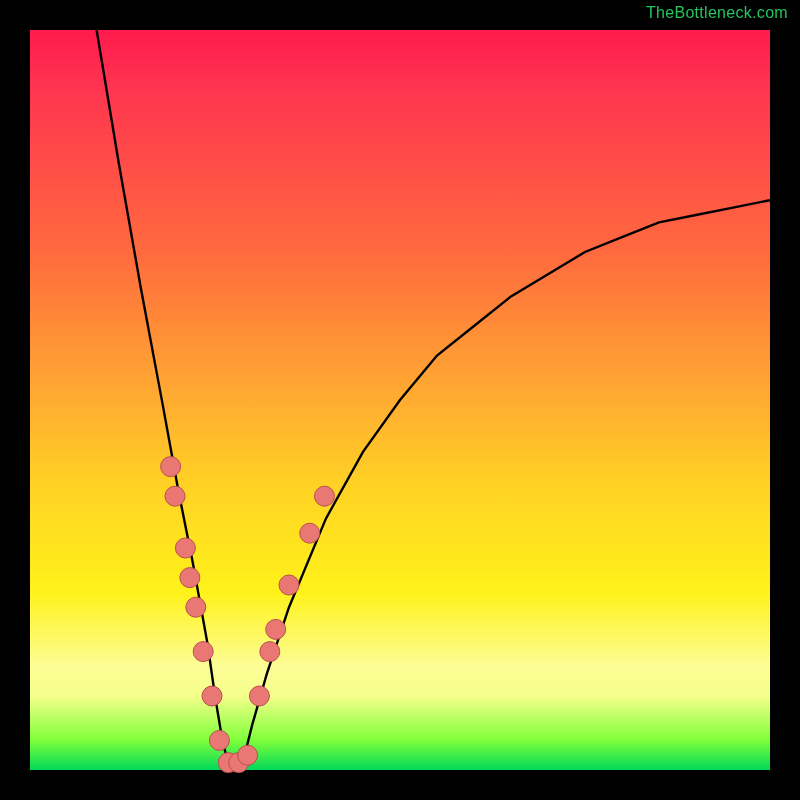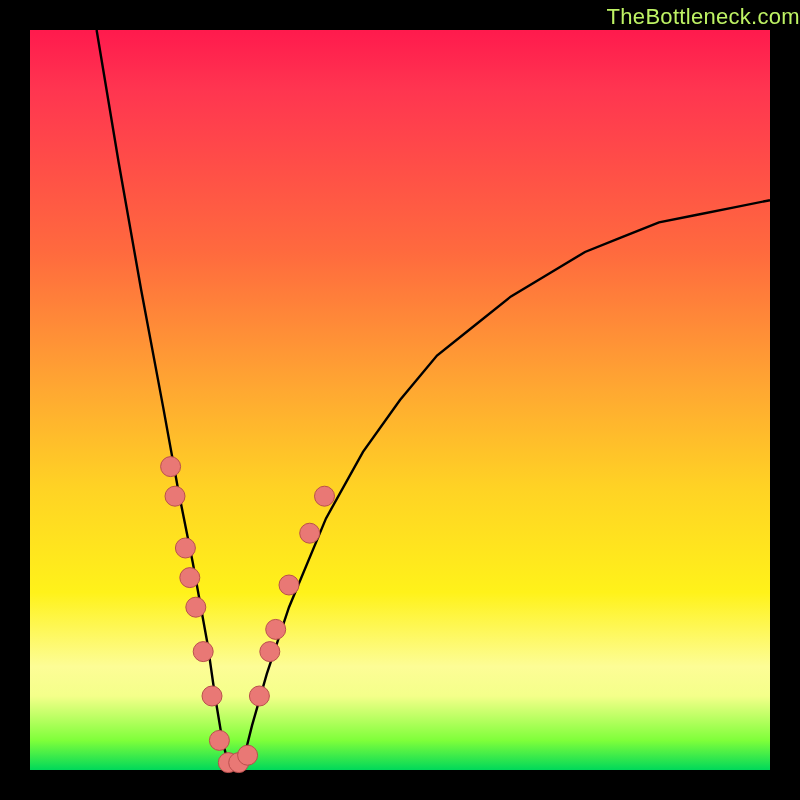--- a/index.html
+++ b/index.html
@@ -42,23 +42,23 @@
     position: absolute;
     left: 0;
     top: 0;
     width: 740px;
     height: 740px;
     overflow: visible;
   }
   .watermark {
     position: absolute;
     top: 4px;
-    right: 0;
-    color: #bef264;
-    font-size: 22px;
+    right: 12px;
+    color: #22c55e;
+    font-size: 16px;
     font-weight: 500;
     letter-spacing: 0.3px;
     user-select: none;
   }
 </style>
 </head>
 <body>
 
 <div class="frame">
 

